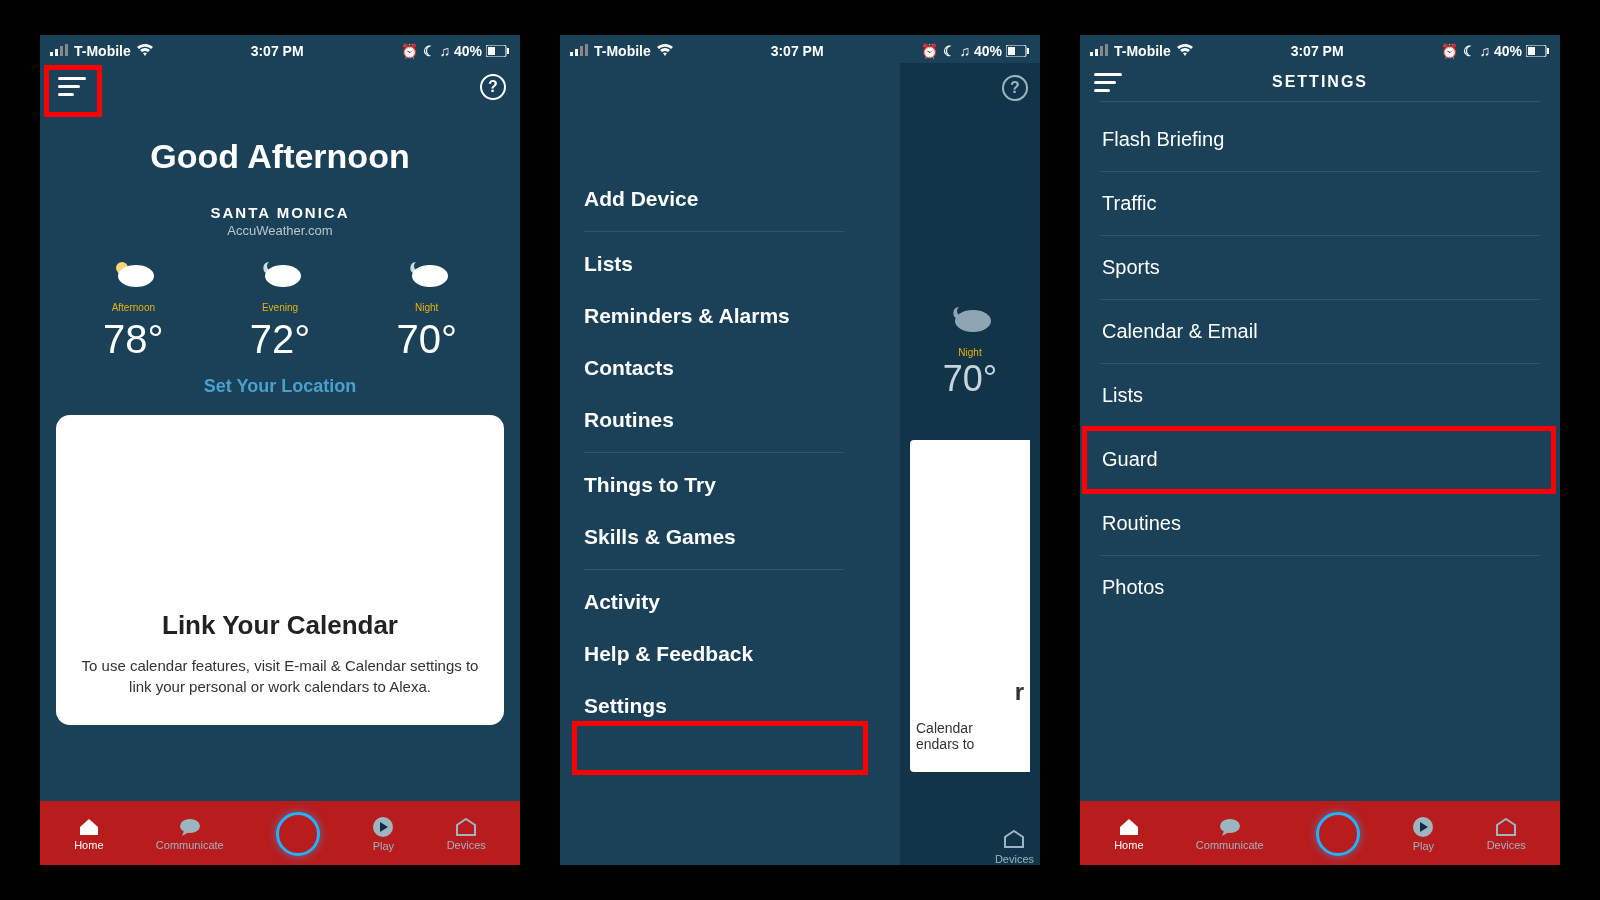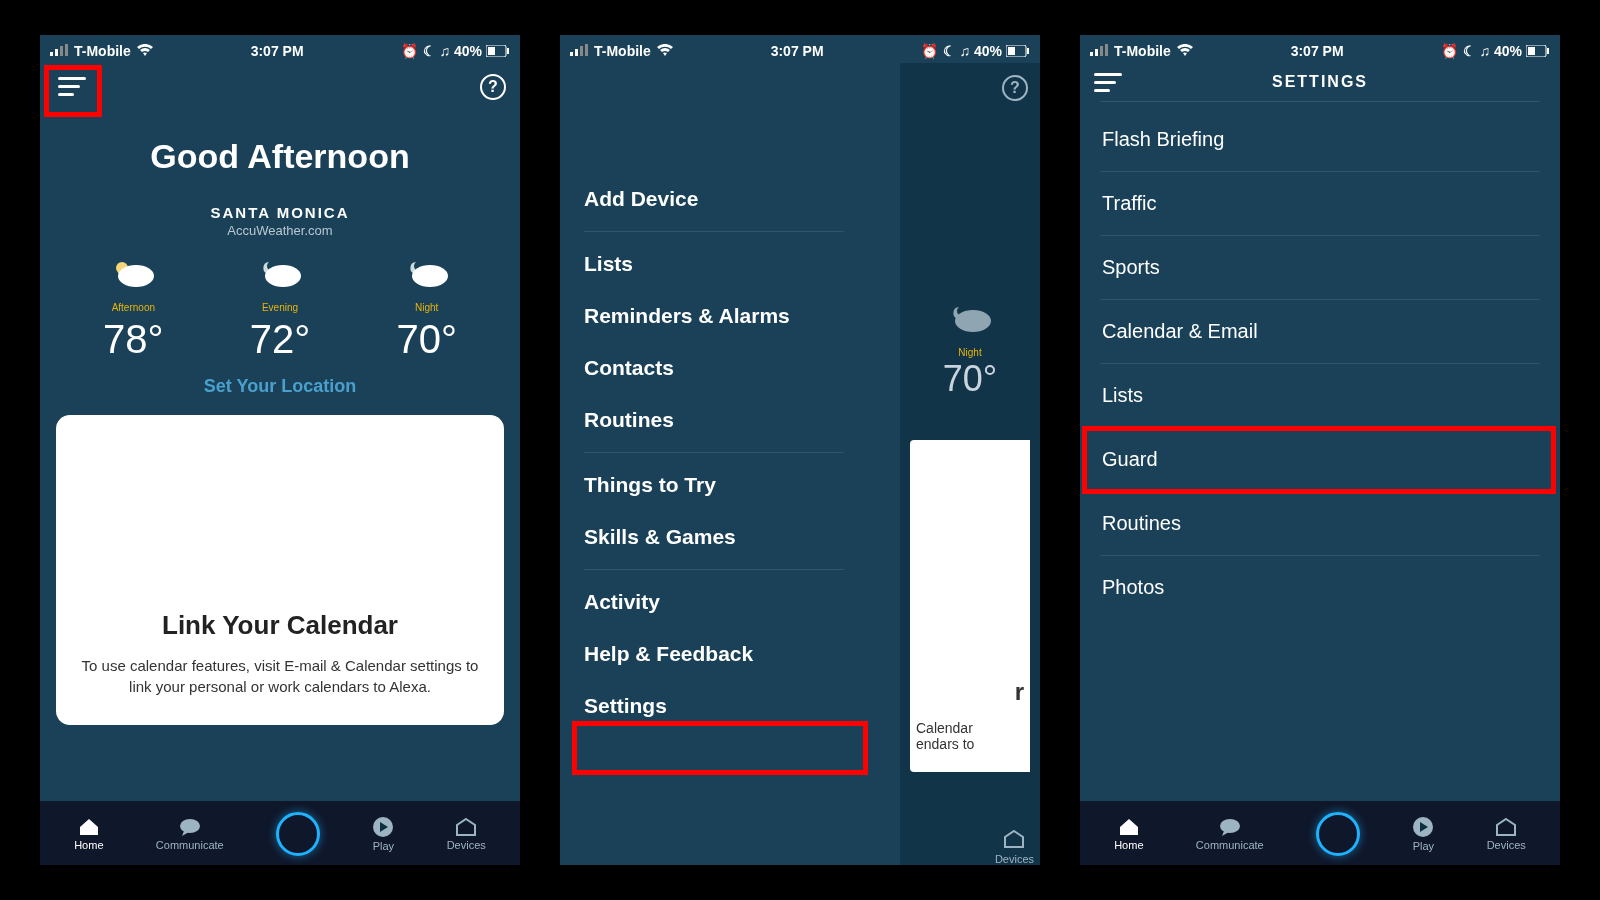--- a/index.html
+++ b/index.html
@@ -47,21 +47,21 @@
   .wtemp { font-size:40px; font-weight:400; margin-top:4px; }
   .link-loc { text-align:center; color:#4aa0cc; font-size:18px; font-weight:600; margin-top:14px; }
   .card {
     background:#fff; color:#222; margin:18px 16px 0; border-radius:14px;
     padding:22px 18px 28px; flex:0 0 auto; height:310px;
     display:flex;flex-direction:column;justify-content:flex-end;align-items:center;text-align:center;
   }
   .card-title { font-size:26px; font-weight:700; margin-bottom:14px; }
   .card-body { font-size:15px; color:#333; line-height:1.4; }
   .tabbar {
-    margin-top:auto; height:64px; background:#0f172a;
+    margin-top:auto; height:64px; background:#b91c1c;
     display:flex; align-items:center; justify-content:space-around;
     padding:6px 8px 4px;
   }
   .tab { display:flex; flex-direction:column; align-items:center; gap:2px; color:#9db4c2; }
   .tab.active{color:#fff;}
   .tab-label{font-size:11px;}
   .alexa-ring{
     width:44px;height:44px;border:3px solid #1fb3ff;border-radius:50%;
     box-shadow:0 0 10px #1fb3ff88;
   }

